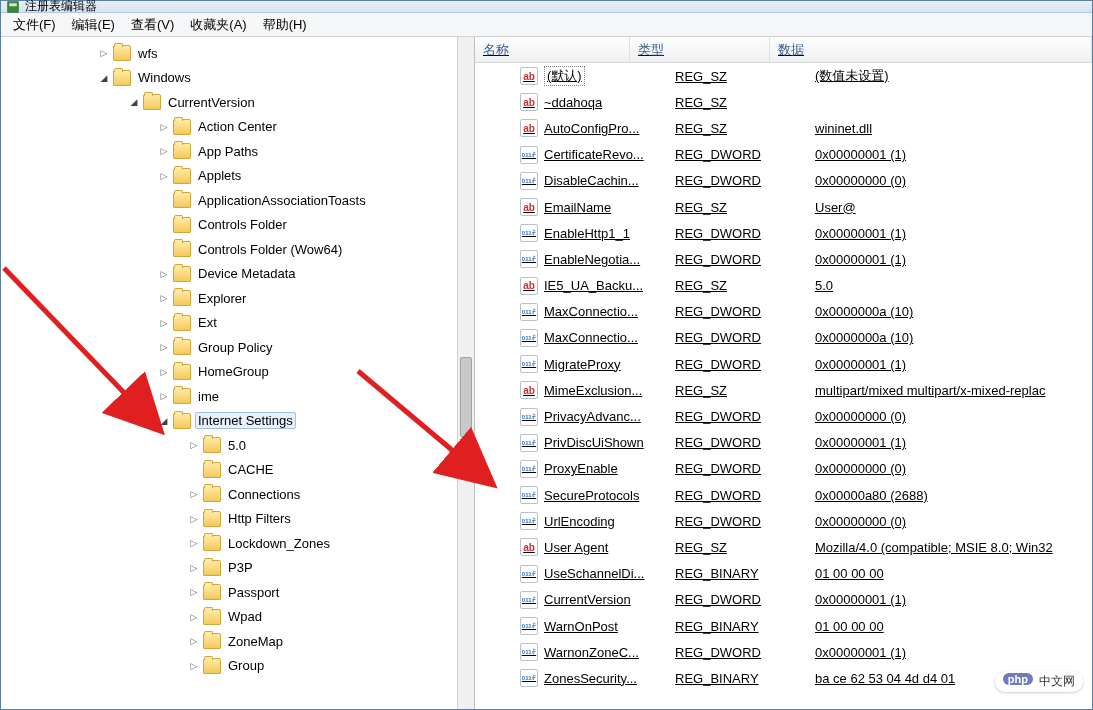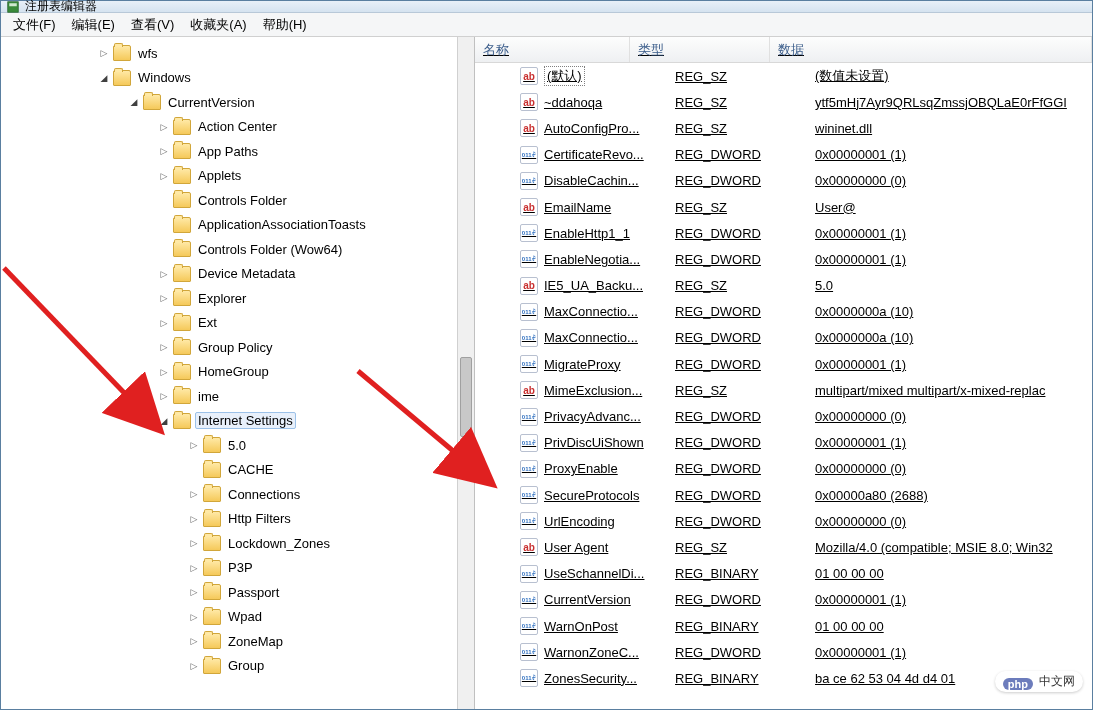--- a/index.html
+++ b/index.html
@@ -210,21 +210,21 @@
       position: absolute;
       z-index: 100;
       pointer-events: none;
     }
     .watermark {
       position: absolute;
       right: 10px;
       bottom: 18px;
       z-index: 50;
       display: flex;
-      align-items: flex-end;
+      align-items: flex-start;
       gap: 6px;
       background: #fff;
       padding: 2px 8px;
       border-radius: 12px;
       box-shadow: 0 1px 3px rgba(0,0,0,0.2);
     }
     .watermark .php-badge {
       background: #6c7cbc;
       color: #fff;
       font-size: 11px;
@@ -320,31 +320,31 @@
             <span class="label">Applets</span>
           </div>
           <div class="tree-row">
             <span class="indent" style="position: relative;"></span>
             <span class="indent" style="position: relative;"></span>
             <span class="indent" style="position: relative;"></span>
             <span class="indent" style="position: relative;"></span>
             <span class="indent" style="position: relative;"></span>
             <span class="toggle empty"></span>
             <span class="folder-icon"></span>
+            <span class="label">ApplicationAssociationToasts</span>
+          </div>
+          <div class="tree-row">
+            <span class="indent" style="position: relative;"></span>
+            <span class="indent" style="position: relative;"></span>
+            <span class="indent" style="position: relative;"></span>
+            <span class="indent" style="position: relative;"></span>
+            <span class="indent" style="position: relative;"></span>
+            <span class="toggle empty"></span>
+            <span class="folder-icon"></span>
             <span class="label">Controls Folder</span>
-          </div>
-          <div class="tree-row">
-            <span class="indent" style="position: relative;"></span>
-            <span class="indent" style="position: relative;"></span>
-            <span class="indent" style="position: relative;"></span>
-            <span class="indent" style="position: relative;"></span>
-            <span class="indent" style="position: relative;"></span>
-            <span class="toggle empty"></span>
-            <span class="folder-icon"></span>
-            <span class="label">ApplicationAssociationToasts</span>
           </div>
           <div class="tree-row">
             <span class="indent" style="position: relative;"></span>
             <span class="indent" style="position: relative;"></span>
             <span class="indent" style="position: relative;"></span>
             <span class="indent" style="position: relative;"></span>
             <span class="indent" style="position: relative;"></span>
             <span class="toggle empty"></span>
             <span class="folder-icon"></span>
             <span class="label">Controls Folder (Wow64)</span>
@@ -549,21 +549,20 @@
             </div>
             <div class="cell col-type">REG_SZ</div>
             <div class="cell col-data">(数值未设置)</div>
           </div>
           <div class="list-row">
             <div class="cell col-name">
               <span class="reg-icon sz"></span>
               <span>~ddahoqa</span>
             </div>
             <div class="cell col-type">REG_SZ</div>
-            <div class="cell col-data">ytf5mHj7Ayr9QRLsqZmssjOBQLaE0rFfGGI</div>
           </div>
           <div class="list-row">
             <div class="cell col-name">
               <span class="reg-icon sz"></span>
               <span>AutoConfigPro...</span>
             </div>
             <div class="cell col-type">REG_SZ</div>
             <div class="cell col-data">wininet.dll</div>
           </div>
           <div class="list-row">

